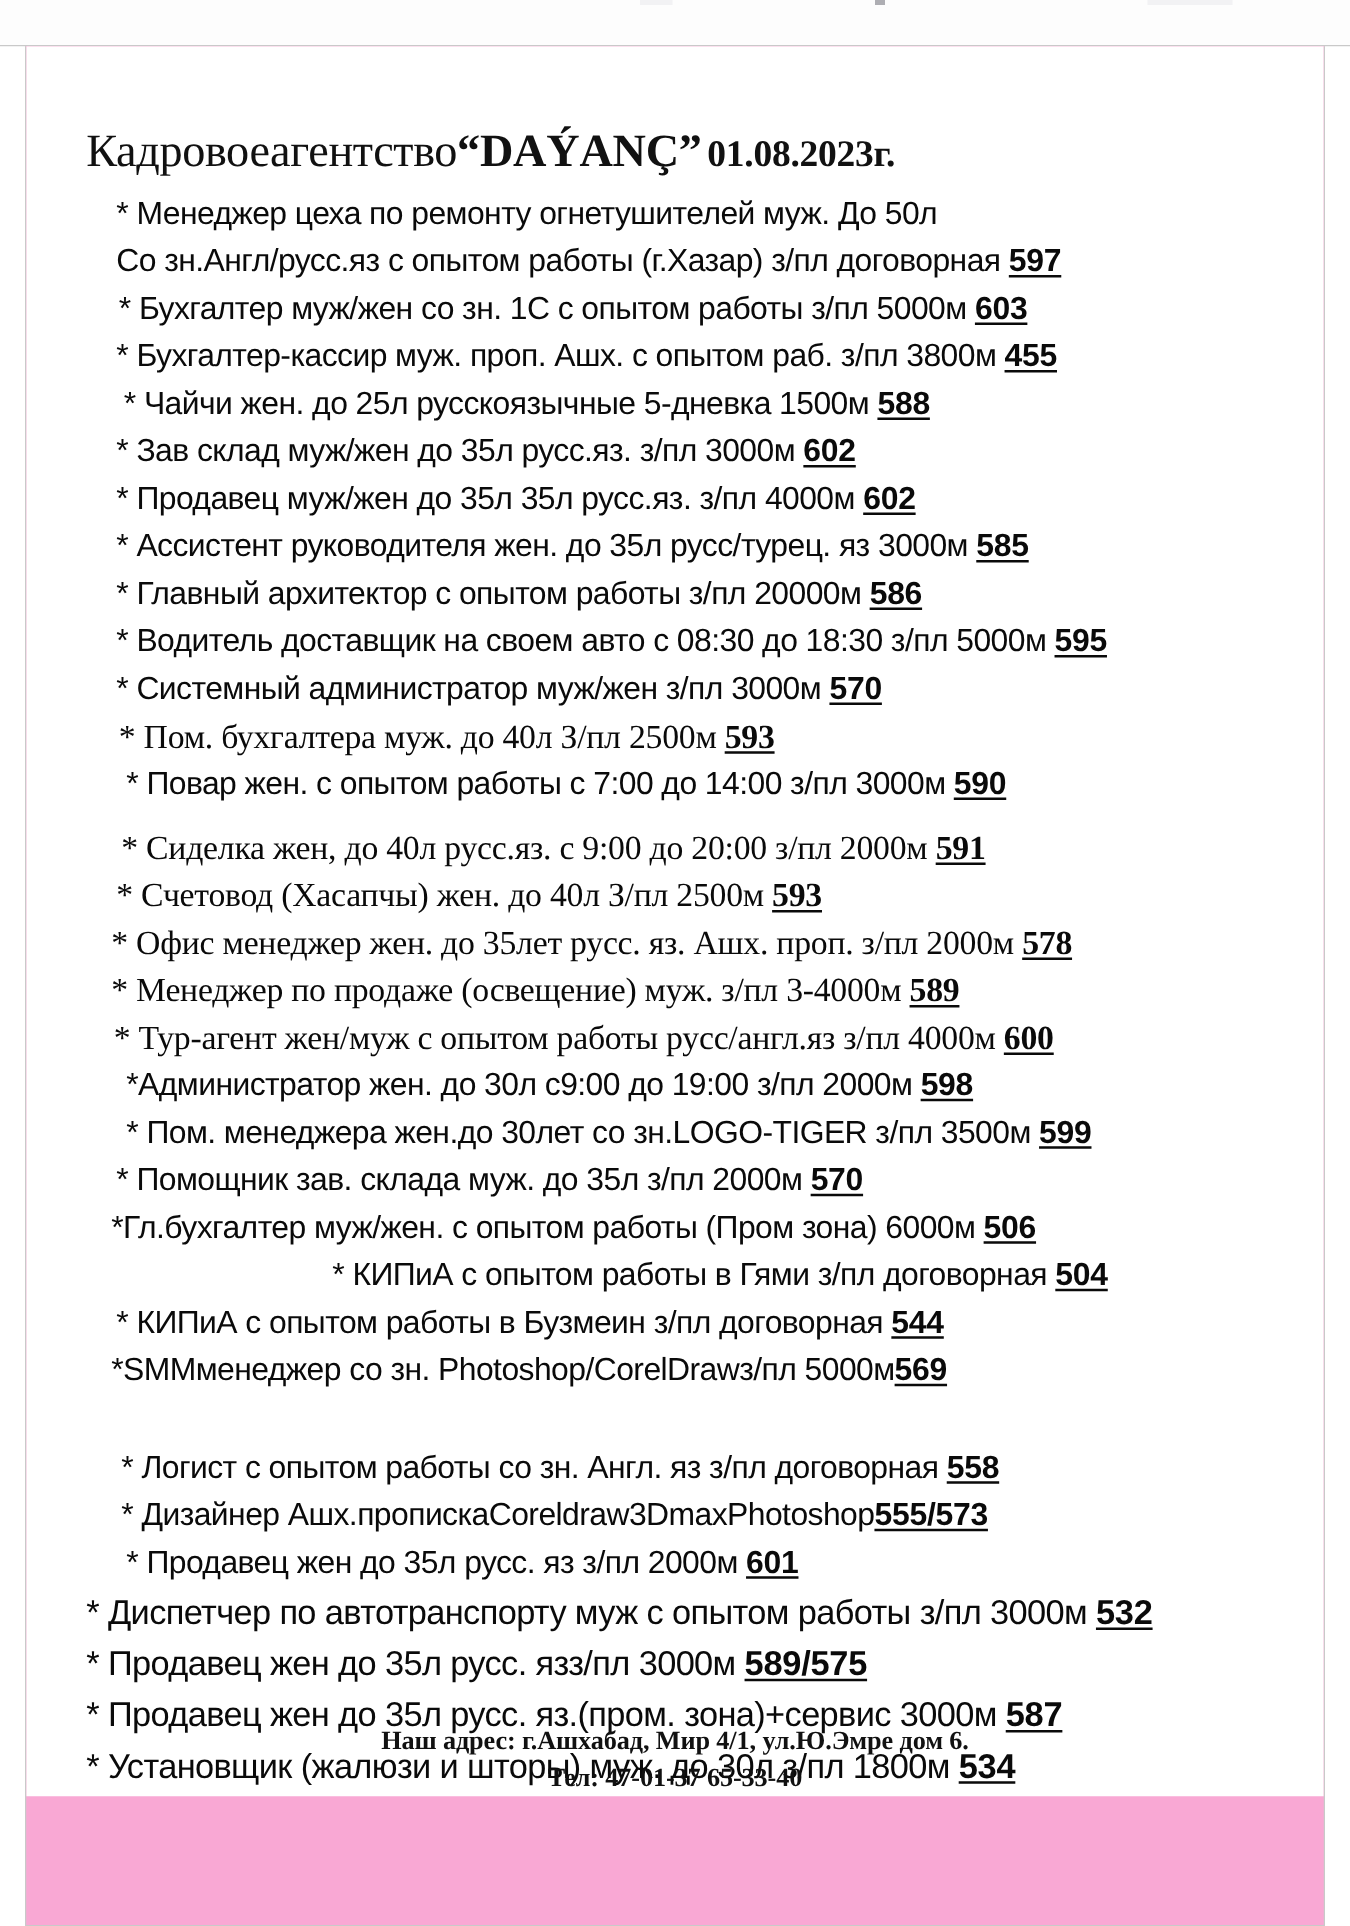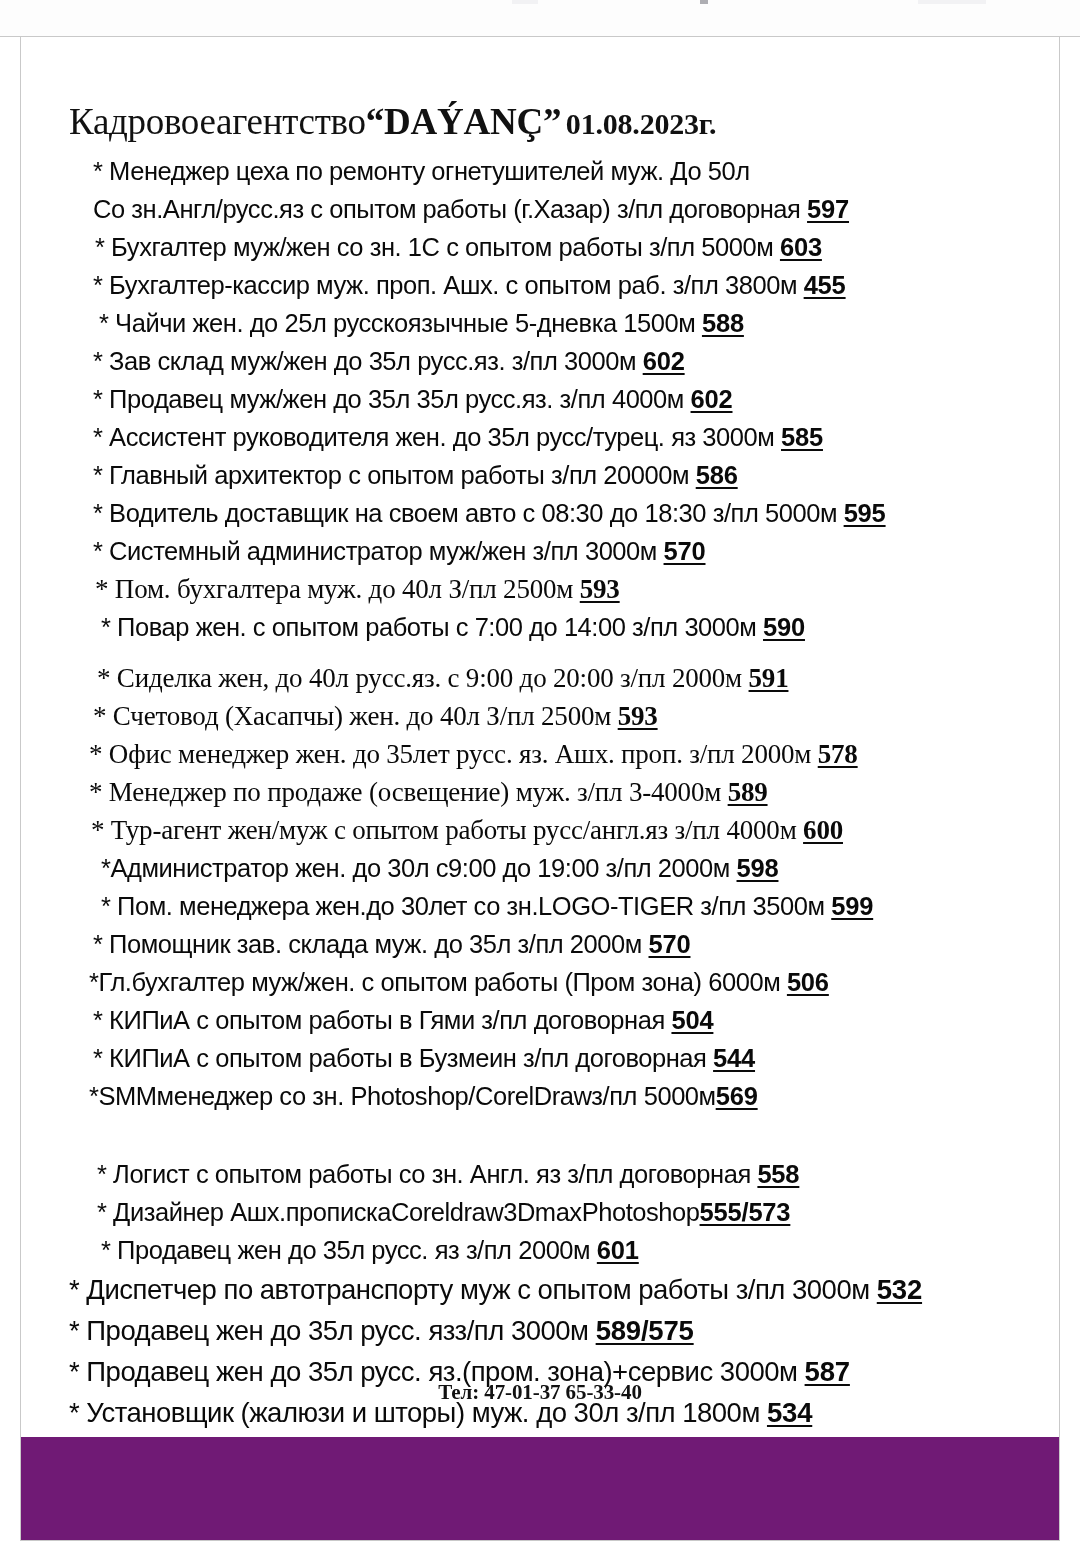--- a/index.html
+++ b/index.html
@@ -20,21 +20,21 @@
   }
   .toolbar-ghost{
     position:absolute;top:0;height:4px;background:#e9e9ec;opacity:.55;
   }
   .g1{left:512px;width:26px;}
   .g2{left:700px;width:8px;background:#9a9aa0;opacity:.8;}
   .g3{left:918px;width:68px;}
   .page{
     position:absolute;left:20px;top:37px;
     width:1040px;height:1504px;
-    background:#701a75;
+    background:#f9a8d4;
     border:1px solid #c9c9c9;
     border-top:none;
     box-sizing:border-box;
     overflow:hidden;
   }
   .sheet{
     position:absolute;left:0;top:0;width:1038px;height:1400px;
     background:#ffffff;
   }
 
@@ -139,31 +139,32 @@
           <div class="line" style="padding-left: 80px;"><span class="txt">*  Повар жен. с опытом работы с 7:00 до 14:00 з/пл 3000м </span><span class="code">590</span></div>
           <div class="line serif" style="padding-left: 76px; margin-top: 13px;"><span class="txt">* Сиделка жен, до 40л русс.яз. с 9:00 до 20:00 з/пл 2000м </span><span class="code">591</span></div>
           <div class="line serif" style="padding-left: 72px;"><span class="txt">*  Счетовод (Хасапчы) жен. до 40л З/пл 2500м </span><span class="code">593</span></div>
           <div class="line serif" style="padding-left: 68px;"><span class="txt">* Офис менеджер жен. до 35лет русс. яз. Ашх. проп. з/пл 2000м </span><span class="code">578</span></div>
           <div class="line serif" style="padding-left: 68px;"><span class="txt">* Менеджер по продаже (освещение) муж. з/пл 3-4000м </span><span class="code">589</span></div>
           <div class="line serif" style="padding-left: 70px;"><span class="txt">* Тур-агент жен/муж с опытом работы русс/англ.яз з/пл 4000м </span><span class="code">600</span></div>
           <div class="line" style="padding-left: 80px;"><span class="txt">*Администратор жен. до 30л с9:00 до 19:00 з/пл 2000м </span><span class="code">598</span></div>
           <div class="line" style="padding-left: 80px;"><span class="txt">* Пом. менеджера жен.до 30лет со зн.LOGO-TIGER з/пл 3500м </span><span class="code">599</span></div>
           <div class="line" style="padding-left: 72px;"><span class="txt">* Помощник зав. склада муж. до 35л з/пл 2000м </span><span class="code">570</span></div>
           <div class="line" style="padding-left: 68px;"><span class="txt">*Гл.бухгалтер муж/жен. с опытом работы (Пром зона) 6000м </span><span class="code">506</span></div>
-          <div class="line" style="padding-left: 72px;"><span class="txt">* КИПиА  с опытом работы в Гями з/пл договорная </span><span class="code">504</span></div>
+          <div class="line" style="padding-left: 72px; text-align: center;"><span class="txt">* КИПиА  с опытом работы в Гями з/пл договорная </span><span class="code">504</span></div>
           <div class="line" style="padding-left: 72px;"><span class="txt">* КИПиА  с опытом работы в Бузмеин з/пл договорная </span><span class="code">544</span></div>
           <div class="line" style="padding-left: 68px;"><span class="txt">*SMMменеджер со зн. Photoshop/CorelDrawз/пл 5000м</span><span class="code">569</span></div>
           <div class="line" style="padding-left: 76px; margin-top: 40px;"><span class="txt">* Логист с опытом работы со зн. Англ. яз з/пл договорная </span><span class="code">558</span></div>
           <div class="line" style="padding-left: 76px;"><span class="txt">* Дизайнер Ашх.пропискаCoreldraw3DmaxPhotoshop</span><span class="code">555/573</span></div>
           <div class="line" style="padding-left: 80px;"><span class="txt">* Продавец жен до 35л русс. яз з/пл 2000м  </span><span class="code">601</span></div>
           <div class="line big" style="padding-left: 48px;"><span class="txt">* Диспетчер по автотранспорту муж с опытом работы з/пл 3000м </span><span class="code">532</span></div>
           <div class="line big" style="padding-left: 48px;"><span class="txt">* Продавец жен до 35л русс. язз/пл 3000м  </span><span class="code">589/575</span></div>
           <div class="line big" style="padding-left: 48px;"><span class="txt">* Продавец жен до 35л русс. яз.(пром. зона)+сервис 3000м </span><span class="code">587</span></div>
           <div class="line big" style="padding-left: 48px;"><span class="txt">* Установщик (жалюзи и шторы) муж. до 30л з/пл 1800м </span><span class="code">534</span></div>
         </div>
 
       <div class="footer">
+        <div>Наш адрес: г.Ашхабад, Мир 4/1, ул.Ю.Эмре дом 6.</div>
         <div>Тел: 47-01-37   65-33-40</div>
       </div>
 
     </div>
   </div>
 </div>
 
 </body></html>

